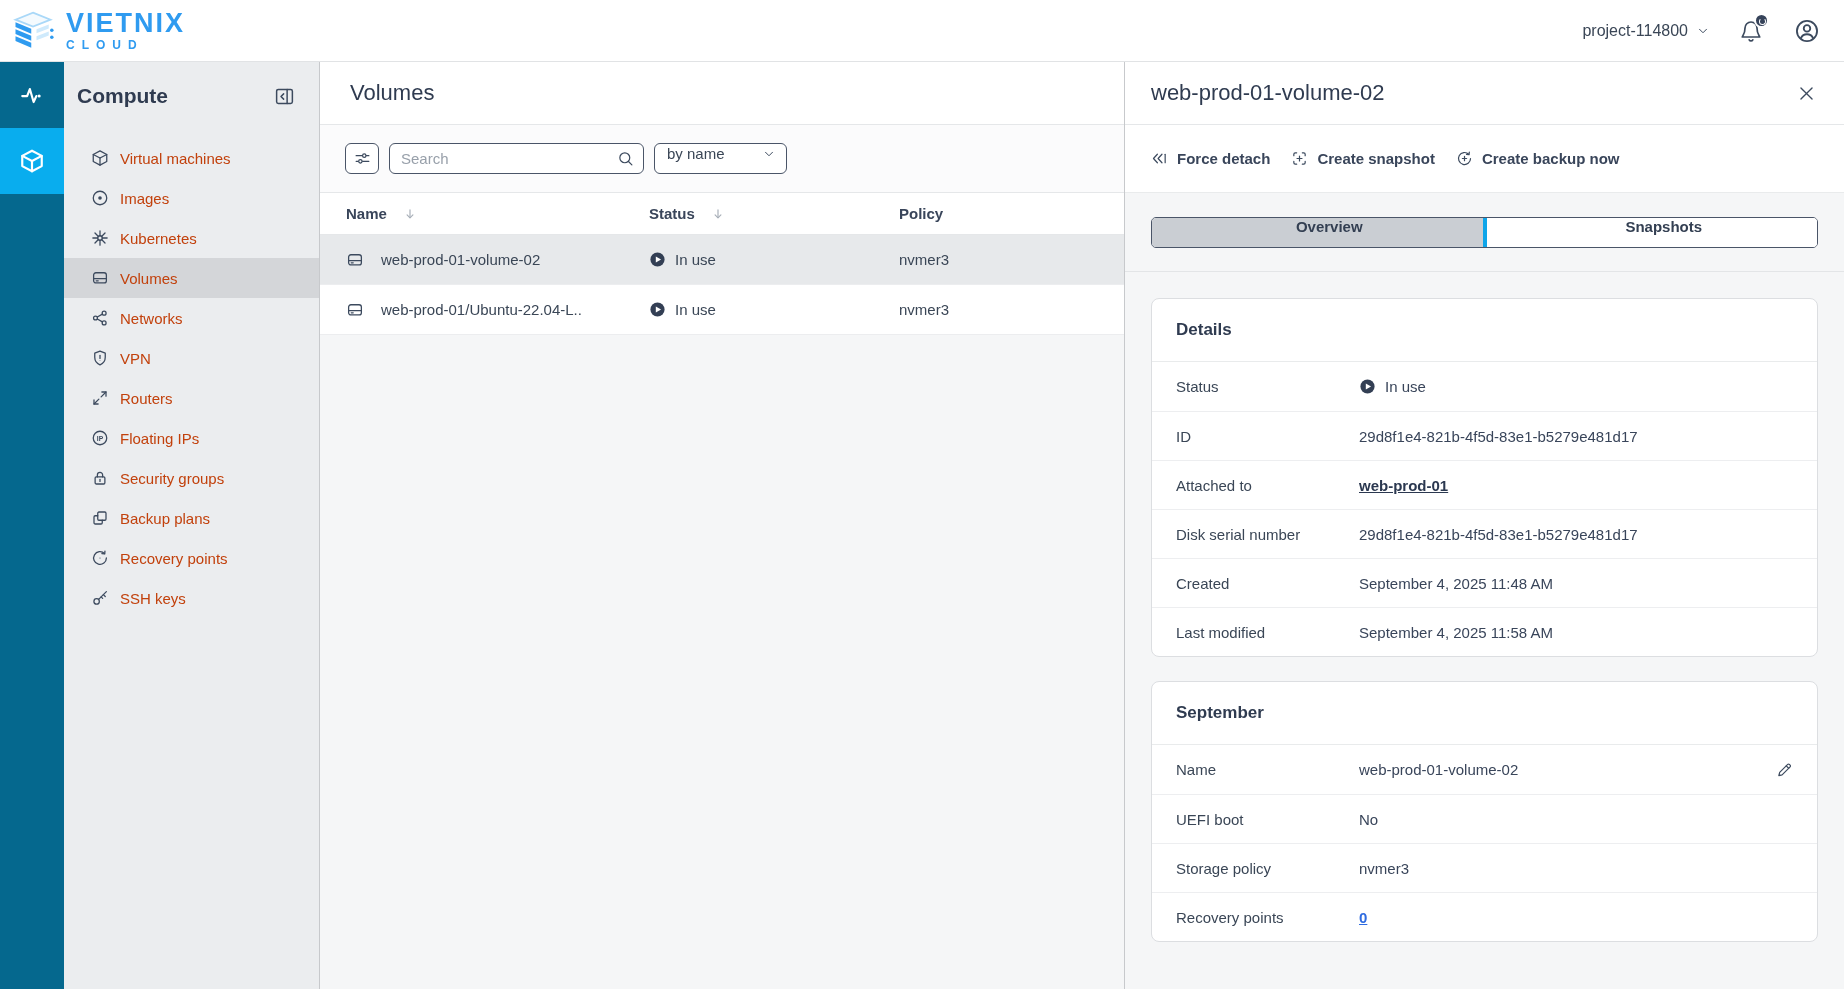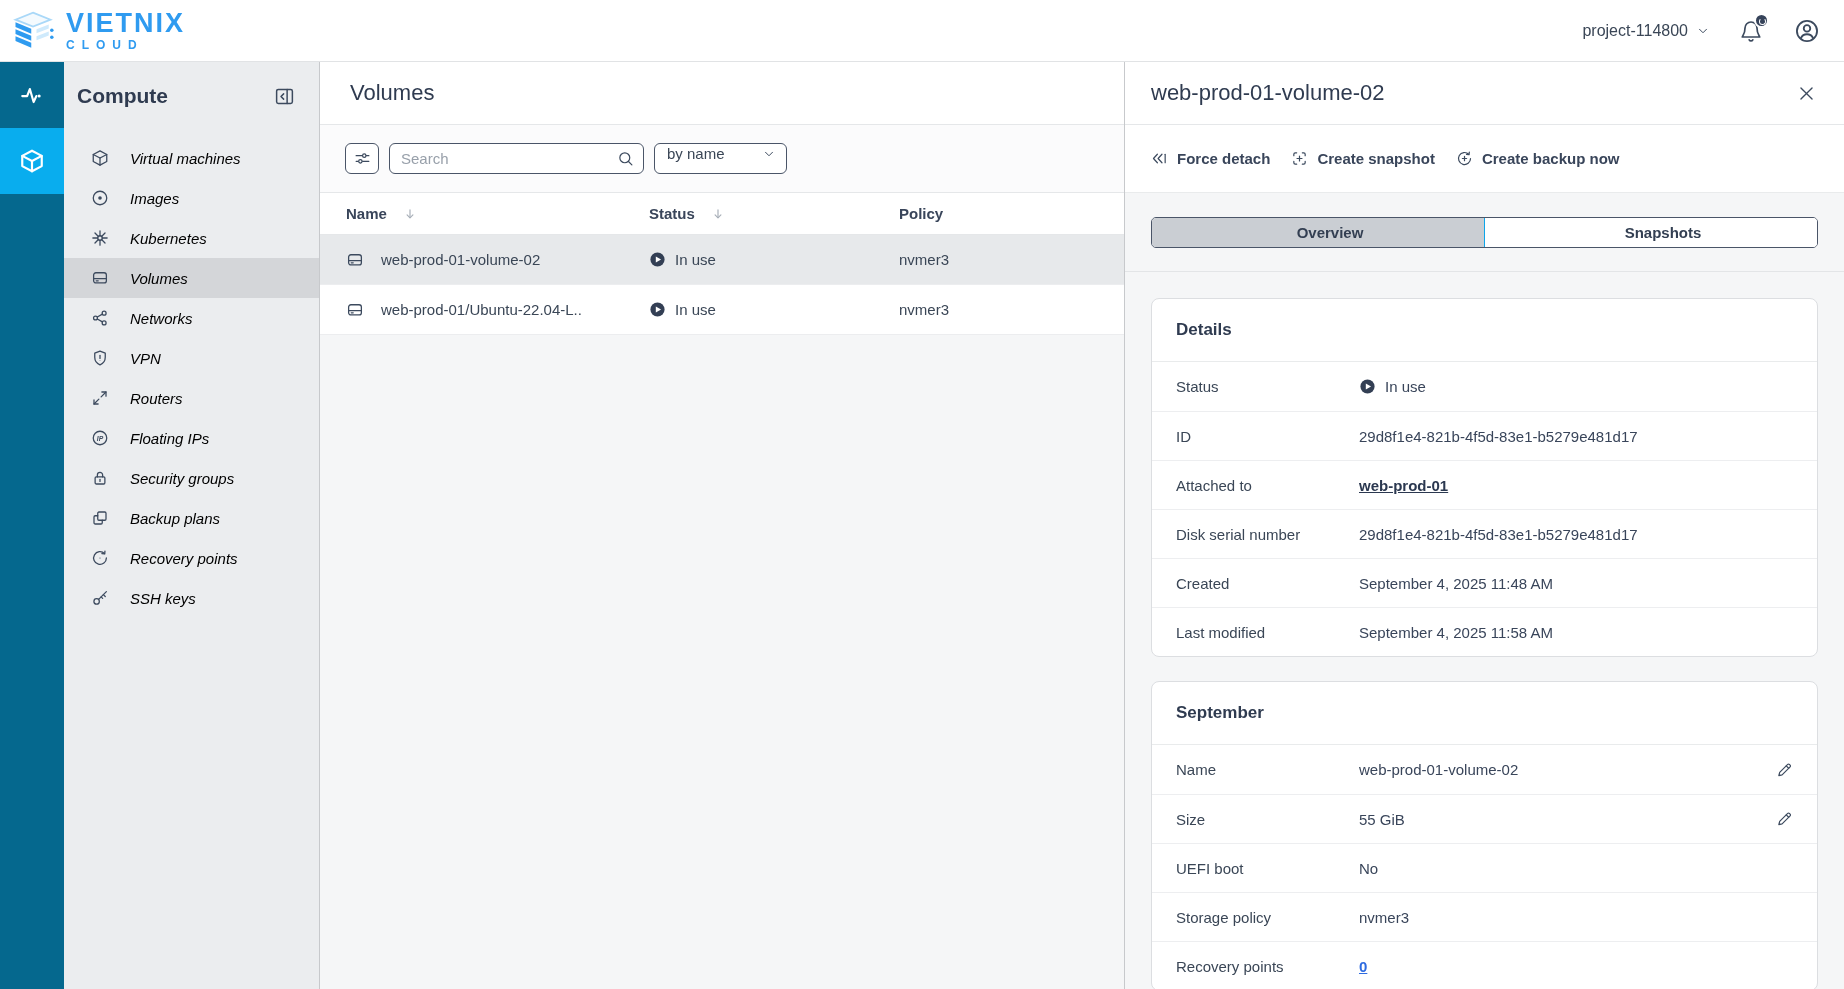--- a/index.html
+++ b/index.html
@@ -33,22 +33,22 @@
   .rail-item.sel { background:#09ADEE; }
 
   
   .sidebar { position:absolute; left:64px; top:0; width:256px; height:100%;
     background:#EBEDEF; border-right:1px solid #C7C9CC; }
   .sidebar-head { height:68px; display:flex; align-items:center; justify-content:space-between;
     padding:0 24px 0 13px; }
   .sidebar-title { font-size:21px; font-weight:600; color:#2F3B50; }
   .collapse-btn { cursor:pointer; }
   .nav { padding-top:8px; }
-  .nav-item { height:40px; display:flex; align-items:center; gap:21px; padding-left:27px;
-    font-size:15px; color:#000000; cursor:pointer;font-style:italic; }
+  .nav-item { height:40px; display:flex; align-items:center; gap:11px; padding-left:27px;
+    font-size:15px; color:#c2410c; cursor:pointer; }
   .nav-item.sel { background:#D4D6D9; }
   .nav-ic { width:18px; height:18px; flex:0 0 18px; }
 
   
   .main { position:absolute; left:320px; top:0; right:0; height:100%; background:#F5F6F7; }
   .main-header { height:63px; background:#fff; border-bottom:1px solid #E5E7E9;
     display:flex; align-items:center; padding-left:30px; }
   .main-title { font-size:22px; font-weight:500; color:#2F3B50; }
   .toolbar { height:68px; background:#FBFBFC; border-bottom:1px solid #E5E7E9;
     display:flex; align-items:center; gap:10px; padding-left:25px; }
@@ -79,24 +79,24 @@
     display:flex; align-items:center; justify-content:space-between; padding:0 24px 0 26px; }
   .panel-title { font-size:22px; font-weight:500; color:#2F3B50; }
   .close-btn { width:28px; height:28px; display:flex; align-items:center; justify-content:center; cursor:pointer; }
   .panel-actions { height:68px; background:#fff; border-bottom:1px solid #E9EBEC;
     display:flex; align-items:center; gap:21px; padding-left:26px; }
   .p-action { display:flex; align-items:center; gap:9px; font-size:15px; font-weight:600;
     color:#39455A; cursor:pointer; }
   .tabstrip { height:79px; border-bottom:1px solid #E3E5E7; display:flex; align-items:center; padding:0 26px; }
   .segmented { flex:1; height:31px; border:1px solid #4A5568; border-radius:5px; overflow:hidden;
     display:flex; background:#fff; }
-  .seg { flex:1; display:flex; align-items:center; justify-content:center;
+  .seg { flex:1; display:flex; align-items:flex-start; justify-content:center;
     font-size:15px; font-weight:600; color:#333F52; cursor:pointer; background:#fff;padding-left:24px; }
   .seg.sel { background:#CACED3; }
-  .seg + .seg { border-left:1px solid #0ea5e9; }
+  .seg + .seg { border-left:4px solid #0ea5e9; }
 
   .panel-body { padding:26px; }
   .card { background:#fff; border:1px solid #DCDEE1; border-radius:8px; overflow:hidden; }
   .card + .card { margin-top:24px; }
   .card-head { height:63px; display:flex; align-items:center; padding:0 24px;
     border-bottom:1px solid #E9EBEC; font-size:17px; font-weight:600; color:#2F3B50; }
   .kv { height:49px; display:flex; align-items:center; padding:0 24px; position:relative; font-size:15px; }
   .kv + .kv { border-top:1px solid #EDEEF0; }
   .kv-label { width:183px; flex:0 0 183px; color:#3A4656; }
   .kv-value { color:#39455A; display:flex; align-items:center; gap:9px; }
@@ -489,30 +489,20 @@
           <span class="kv-label">Name</span>
           <span class="kv-value">web-prod-01-volume-02</span>
           <span class="edit-btn">
             <svg width="17" height="17" viewBox="0 0 24 24" class="stroke-ic">
               <path d="M4 20 l1.2-4.6 L16.5 4.1 a1.6 1.6 0 0 1 2.3 0 l1.1 1.1 a1.6 1.6 0 0 1 0 2.3 L8.6 18.8 Z"></path>
                 <line x1="14.5" y1="6.1" x2="17.9" y2="9.5"></line>
               </svg>
           </span>
         </div>
         <div class="kv">
-          <span class="kv-label">Size</span>
-          <span class="kv-value">55 GiB</span>
-          <span class="edit-btn">
-            <svg width="17" height="17" viewBox="0 0 24 24" class="stroke-ic">
-              <path d="M4 20 l1.2-4.6 L16.5 4.1 a1.6 1.6 0 0 1 2.3 0 l1.1 1.1 a1.6 1.6 0 0 1 0 2.3 L8.6 18.8 Z"></path>
-                <line x1="14.5" y1="6.1" x2="17.9" y2="9.5"></line>
-              </svg>
-          </span>
-        </div>
-        <div class="kv">
           <span class="kv-label">UEFI boot</span>
           <span class="kv-value">No</span>
         </div>
         <div class="kv">
           <span class="kv-label">Storage policy</span>
           <span class="kv-value">nvmer3</span>
         </div>
         <div class="kv">
           <span class="kv-label">Recovery points</span>
           <span class="kv-value kv-bluelink">0</span>

